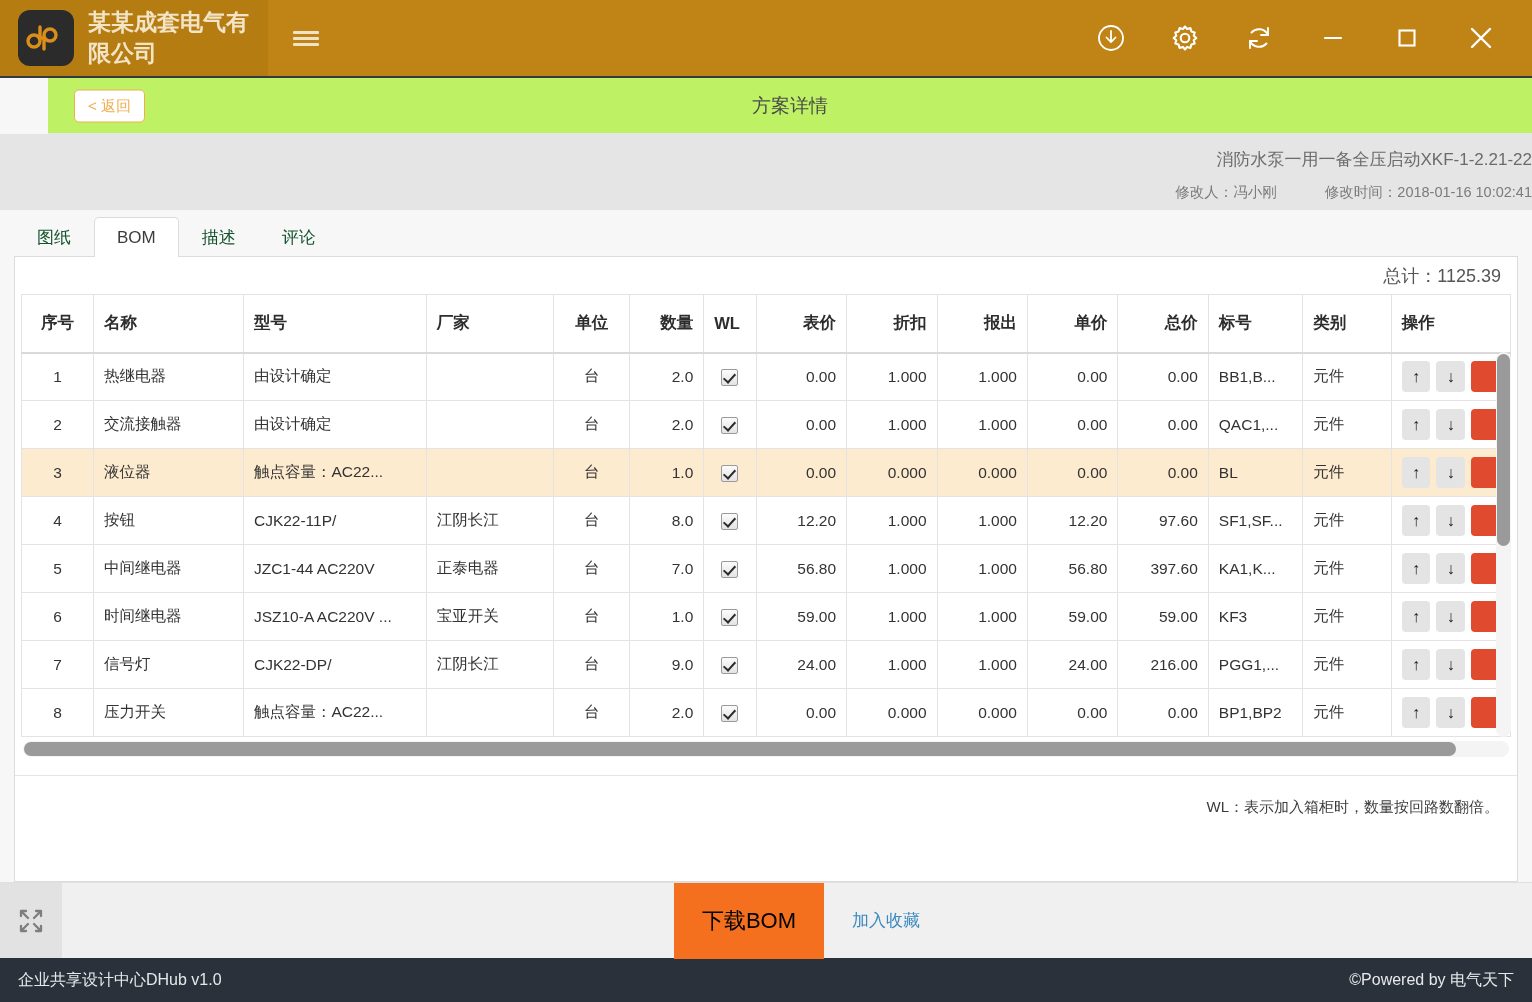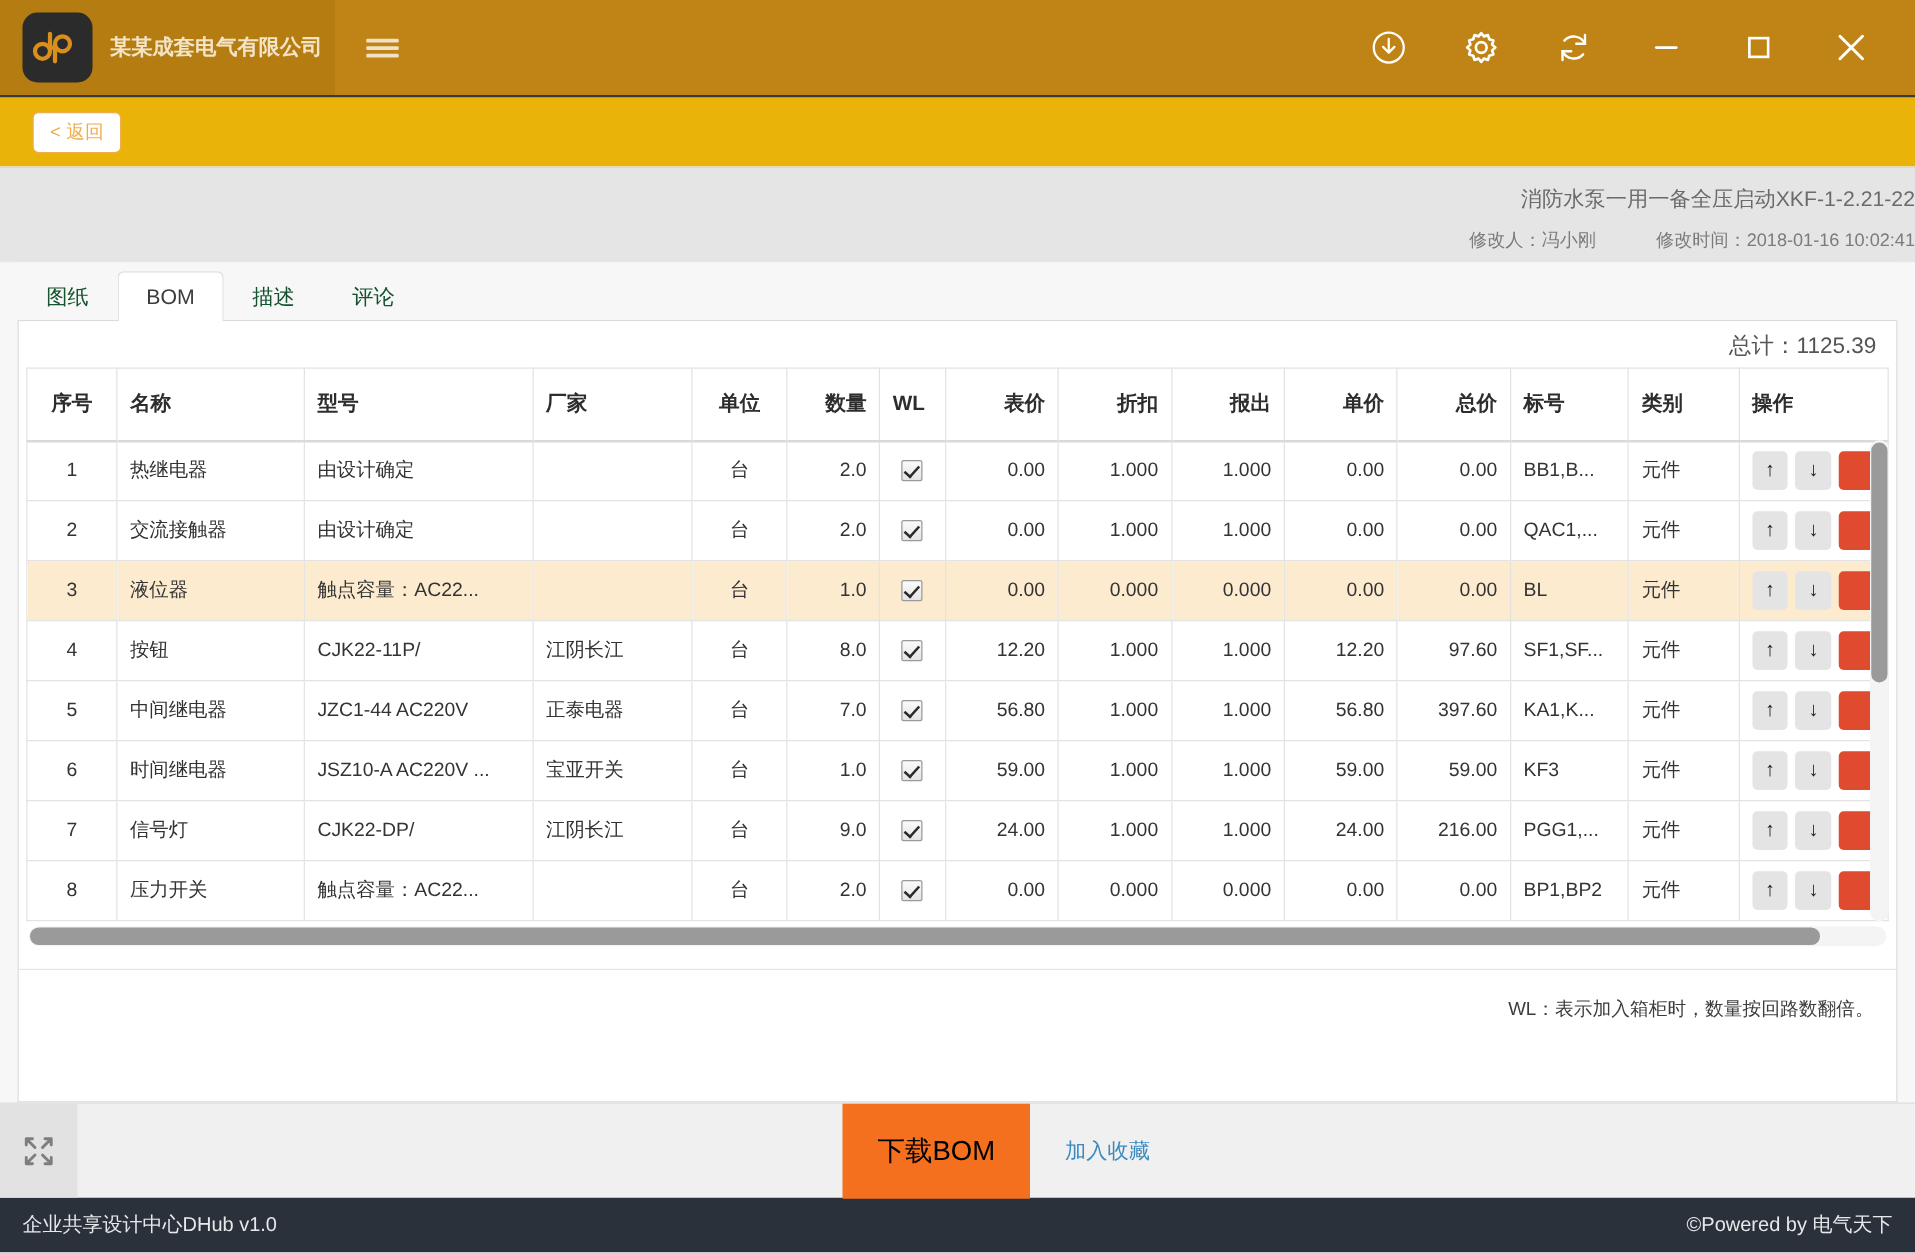--- a/index.html
+++ b/index.html
@@ -34,21 +34,21 @@
     padding-left: 18px;
     gap: 14px;
   }
   .logo-box {
     width: 56px; height: 56px; flex: 0 0 56px;
     background: #2b2b2b; border-radius: 12px;
     display: flex; align-items: center; justify-content: center;
   }
   .logo-box svg { display: block; }
   .brand-name {
-    color: #f3e4c6; font-size: 17px; font-weight: bold;
+    color: #f3e4c6; font-size: 23px; font-weight: bold;
     line-height: 1.35; max-width: 170px;
   }
   .hamburger {
     width: 76px; flex: 0 0 76px;
     display: flex; align-items: center; justify-content: center;
     cursor: pointer;
   }
   .hamburger span {
     display: block; width: 26px; height: 3px; margin: 3px 0;
     background: #f0e2c6; border-radius: 1px;
@@ -61,24 +61,25 @@
   .win-btn {
     width: 74px; height: 78px;
     display: flex; align-items: center; justify-content: center;
     cursor: pointer; color: #ffffff;
   }
   .win-btn svg { display: block; }
 
   
   .subheader {
     height: 56px; flex: 0 0 56px;
-    background: #eab308;
+    background: #bef264;
     border-bottom: 1px solid #e6e6e6;
     display: flex; align-items: center;
     position: relative;
+    margin-left: 48px;
   }
   .back-btn {
     position: absolute; left: 26px; top: 50%;
     transform: translateY(-50%);
     border: 1px solid #f0ad4e; color: #f0ad4e;
     background: #ffffff; border-radius: 5px;
     font-size: 15px; padding: 6px 13px;
     cursor: pointer;
     font-family: "Liberation Sans", "DejaVu Sans", sans-serif;
   }
@@ -354,20 +355,21 @@
       <div class="win-btn">
         <svg width="34" height="34" viewBox="0 0 34 34">
             <path d="M8 8 L26 26 M26 8 L8 26" stroke="#fff" stroke-width="2.4" stroke-linecap="round"></path>
           </svg>
       </div>
     </div>
   </div>
 
   <div class="subheader">
     <button class="back-btn">&lt; 返回</button>
+    <div class="page-title">方案详情</div>
   </div>
 
   <div class="meta">
     <div class="meta-title">消防水泵一用一备全压启动XKF-1-2.21-22</div>
     <div class="meta-sub">
       <span>修改人：冯小刚</span>
       <span class="gap"></span>
       <span>修改时间：2018-01-16 10:02:41</span>
     </div>
   </div>

